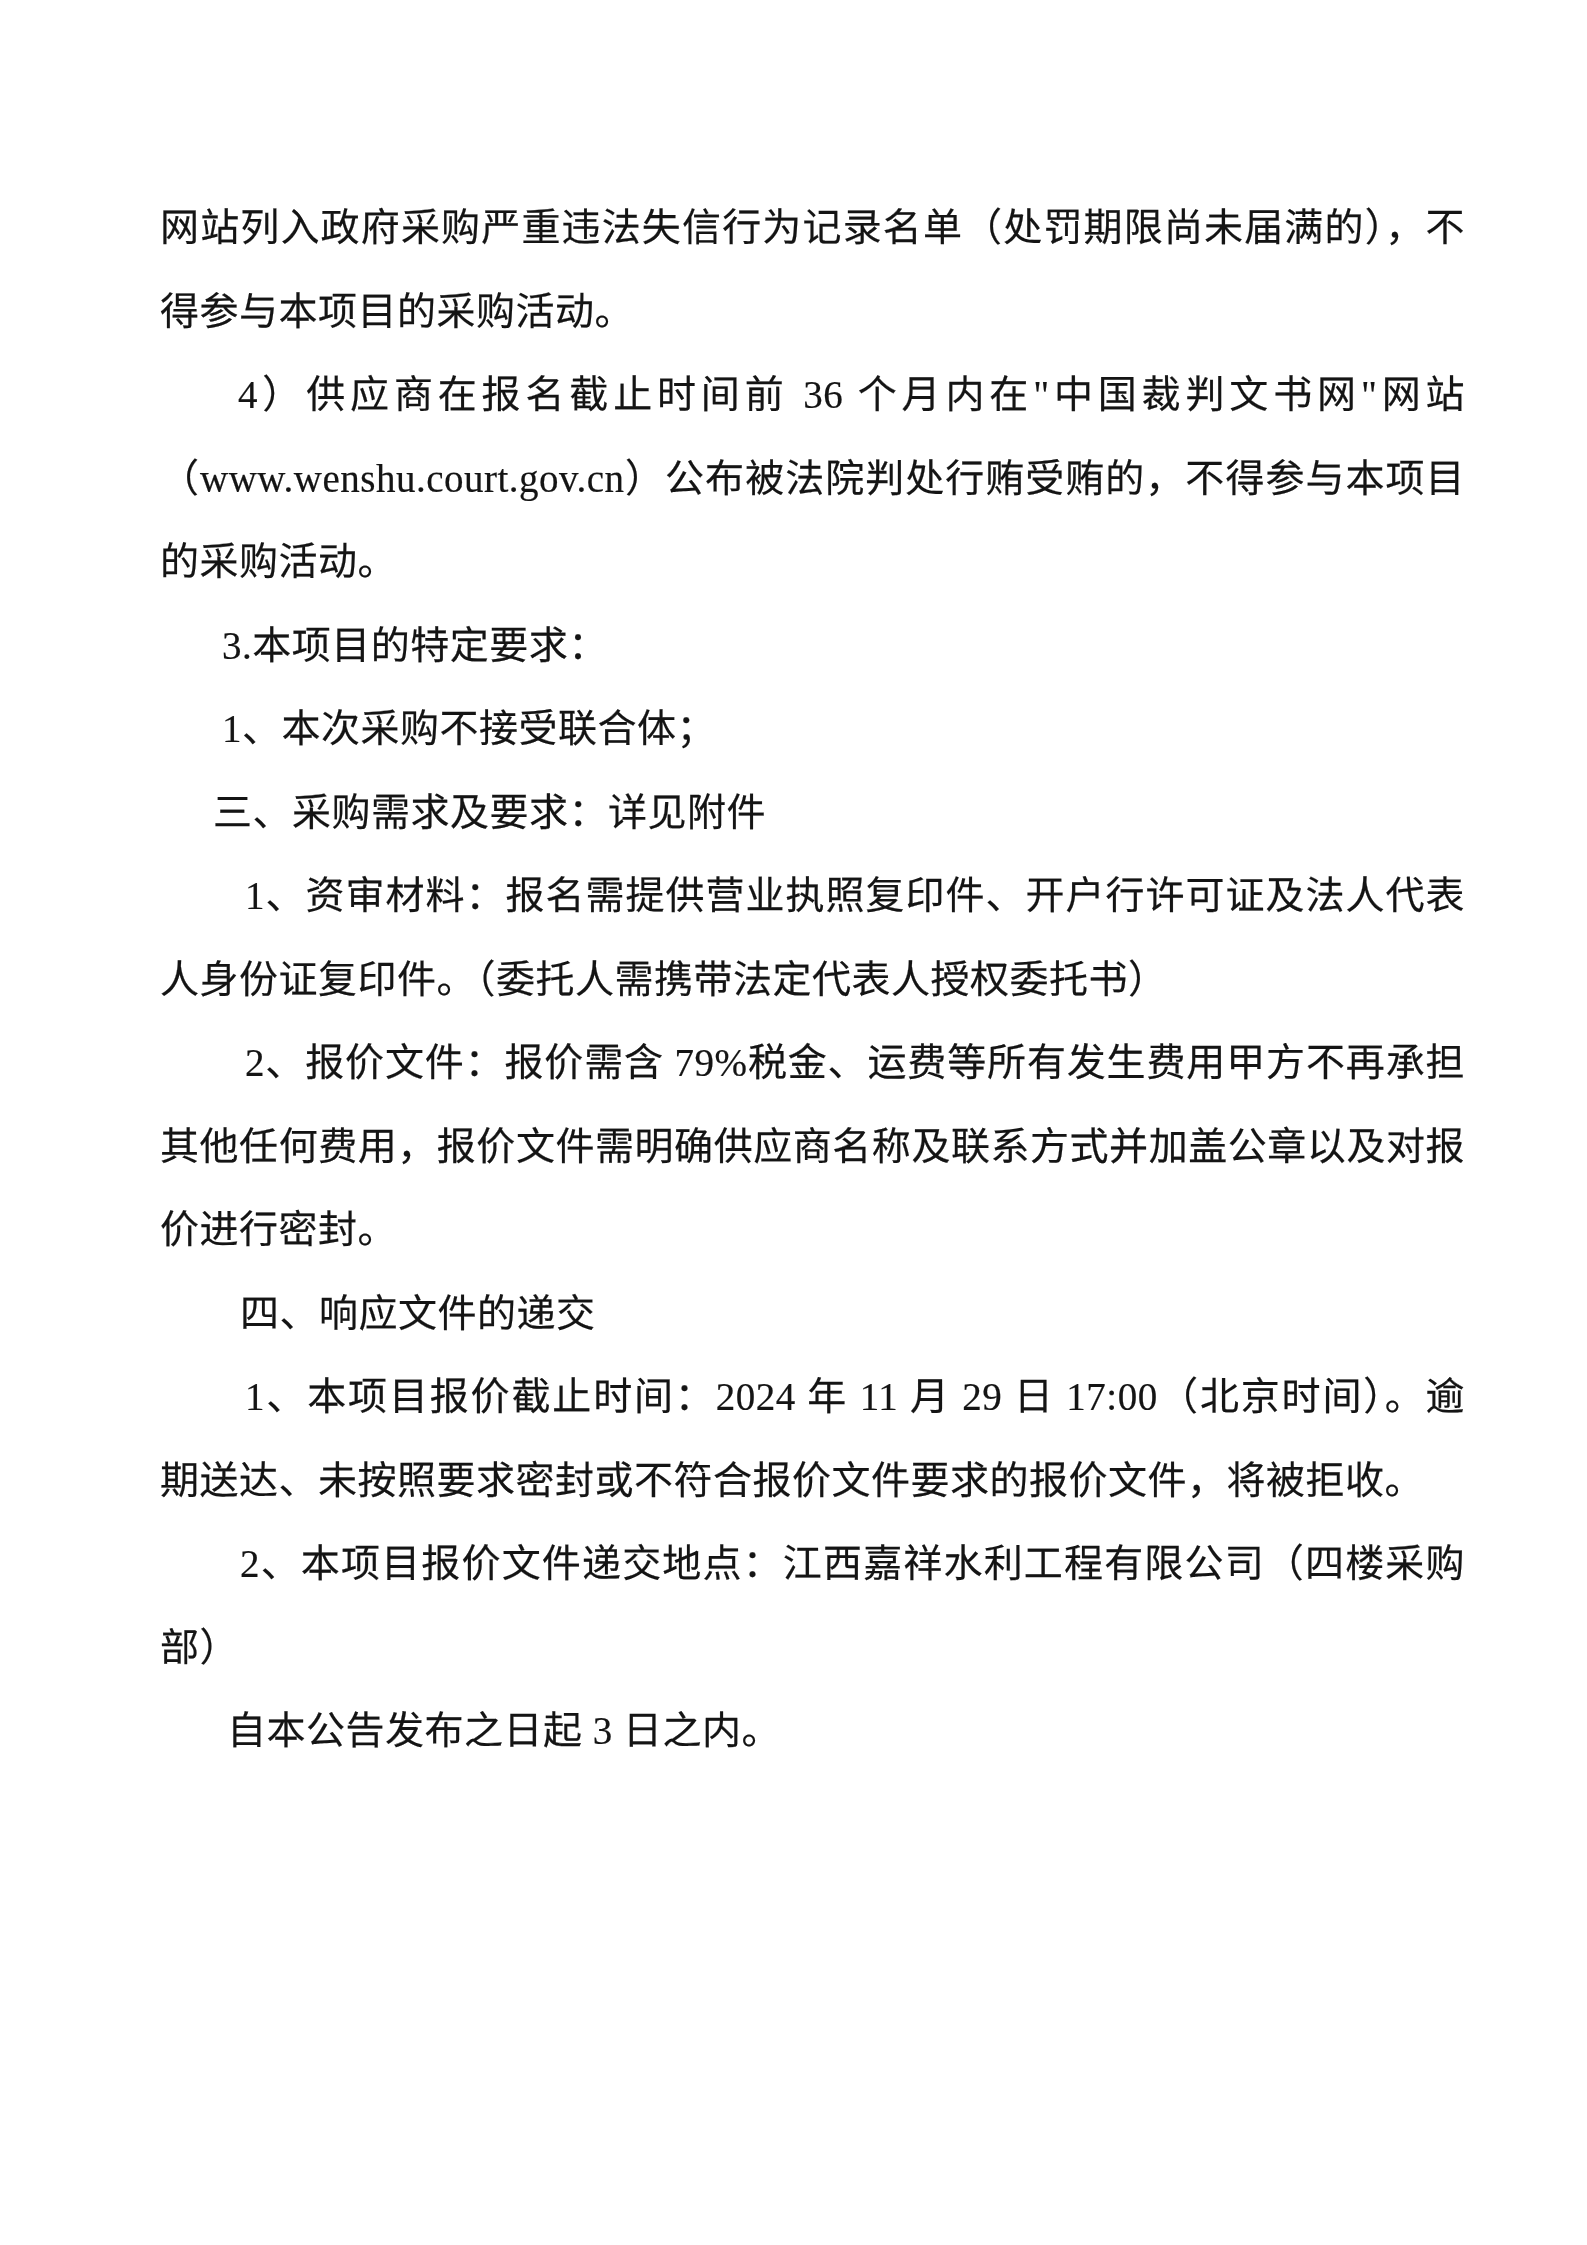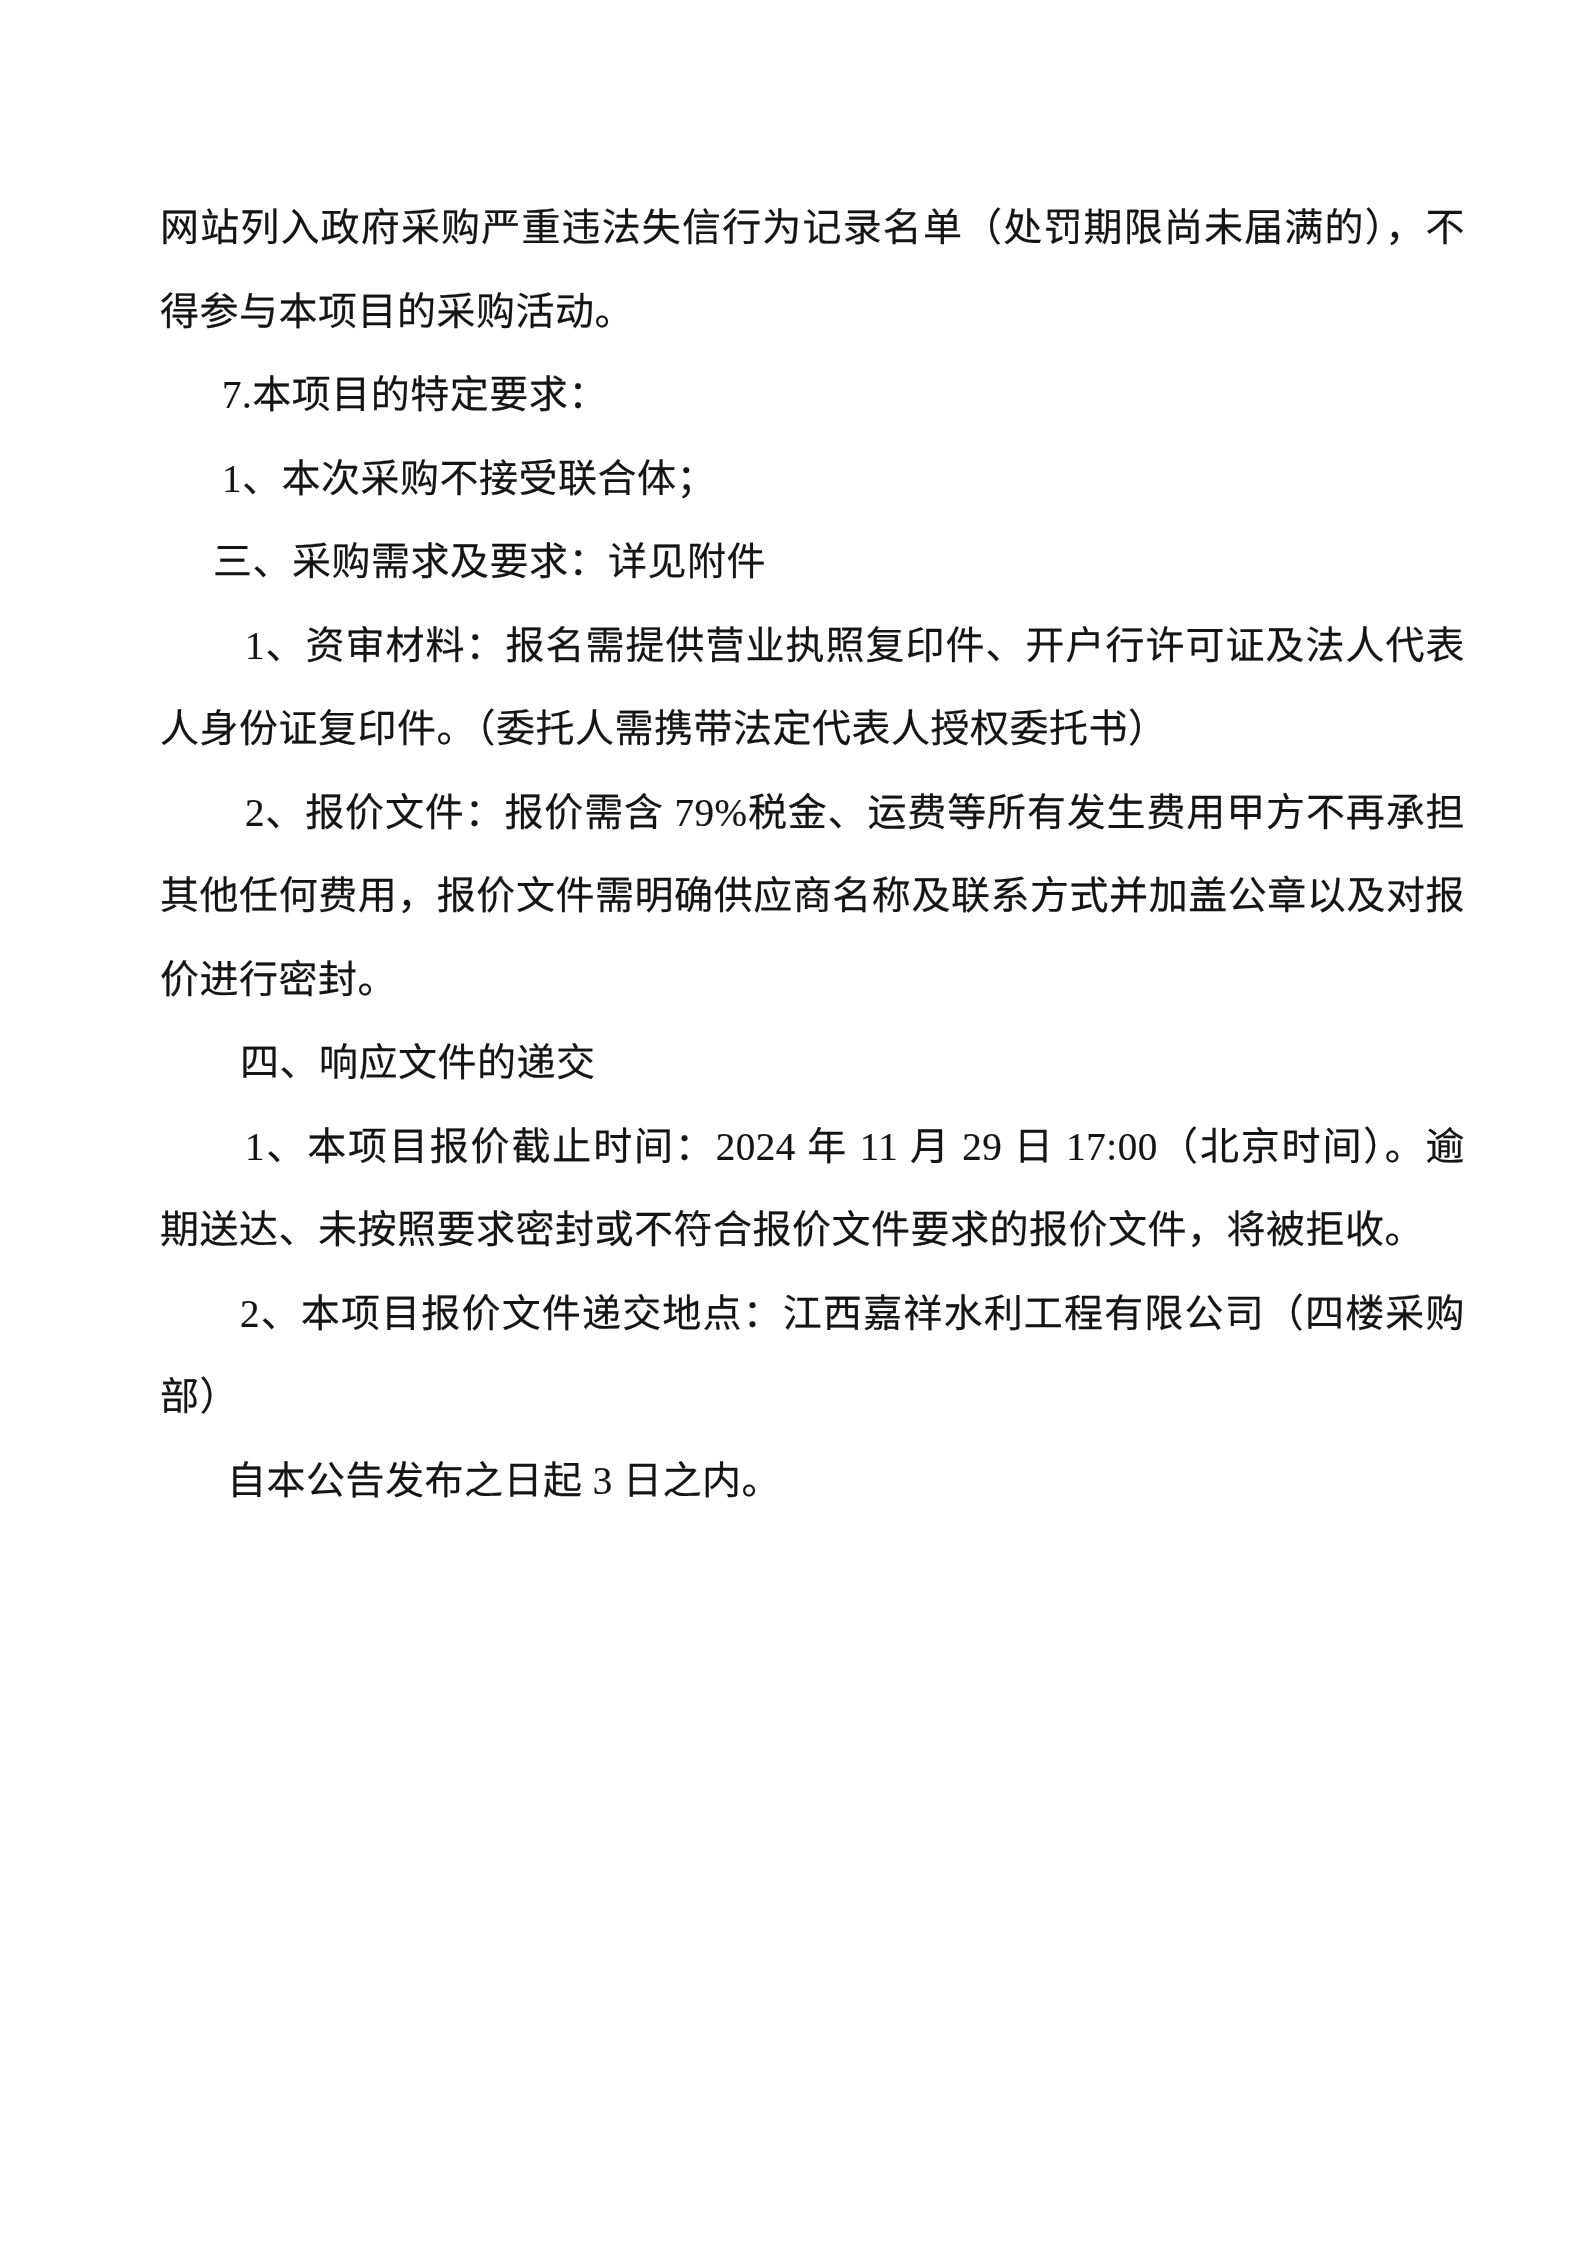--- a/index.html
+++ b/index.html
@@ -39,21 +39,22 @@
   .content p {
     -webkit-text-stroke: 0.2px #141414;
   }
 </style>
 </head>
 <body>
 
 <div class="page">
   <div class="content">
     <p style="text-indent:0px">网站列入政府采购严重违法失信行为记录名单（处罚期限尚未届满的），不得参与本项目的采购活动。</p>
-    <p style="text-indent:62px">7.本项目的特定要求：</p>
+    <p style="text-indent:78px">4）供应商在报名截止时间前 36 个月内在"中国裁判文书网"网站（www.wenshu.court.gov.cn）公布被法院判处行贿受贿的，不得参与本项目的采购活动。</p>
+    <p style="text-indent:62px">3.本项目的特定要求：</p>
     <p style="text-indent:62px">1、本次采购不接受联合体；</p>
     <p style="text-indent:53px">三、采购需求及要求：详见附件</p>
     <p style="text-indent:85px">1、资审材料：报名需提供营业执照复印件、开户行许可证及法人代表人身份证复印件。（委托人需携带法定代表人授权委托书）</p>
     <p style="text-indent:85px">2、报价文件：报价需含 79%税金、运费等所有发生费用甲方不再承担其他任何费用，报价文件需明确供应商名称及联系方式并加盖公章以及对报价进行密封。</p>
     <p style="text-indent:80px">四、响应文件的递交</p>
     <p style="text-indent:85px">1、本项目报价截止时间：2024 年 11 月 29 日 17:00（北京时间）。逾期送达、未按照要求密封或不符合报价文件要求的报价文件，将被拒收。</p>
     <p style="text-indent:80px">2、本项目报价文件递交地点：江西嘉祥水利工程有限公司（四楼采购部）</p>
     <p style="text-indent:67px">自本公告发布之日起 3 日之内。</p>
   </div>
 </div>

